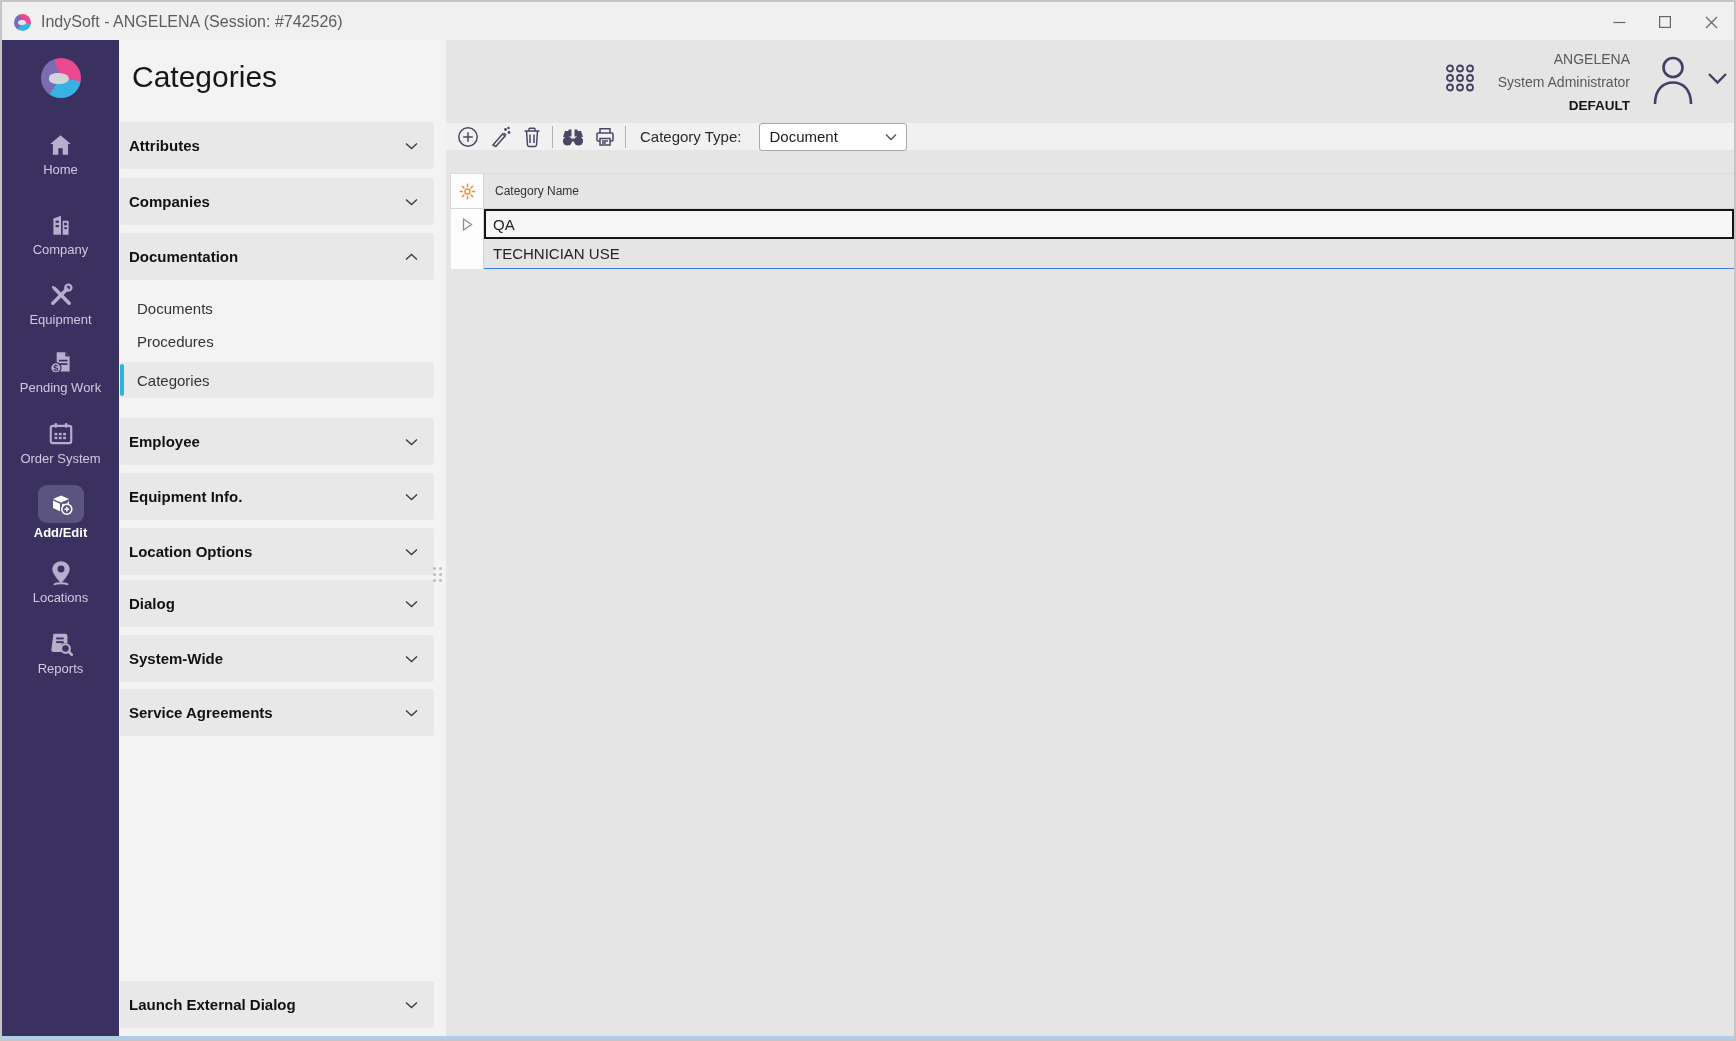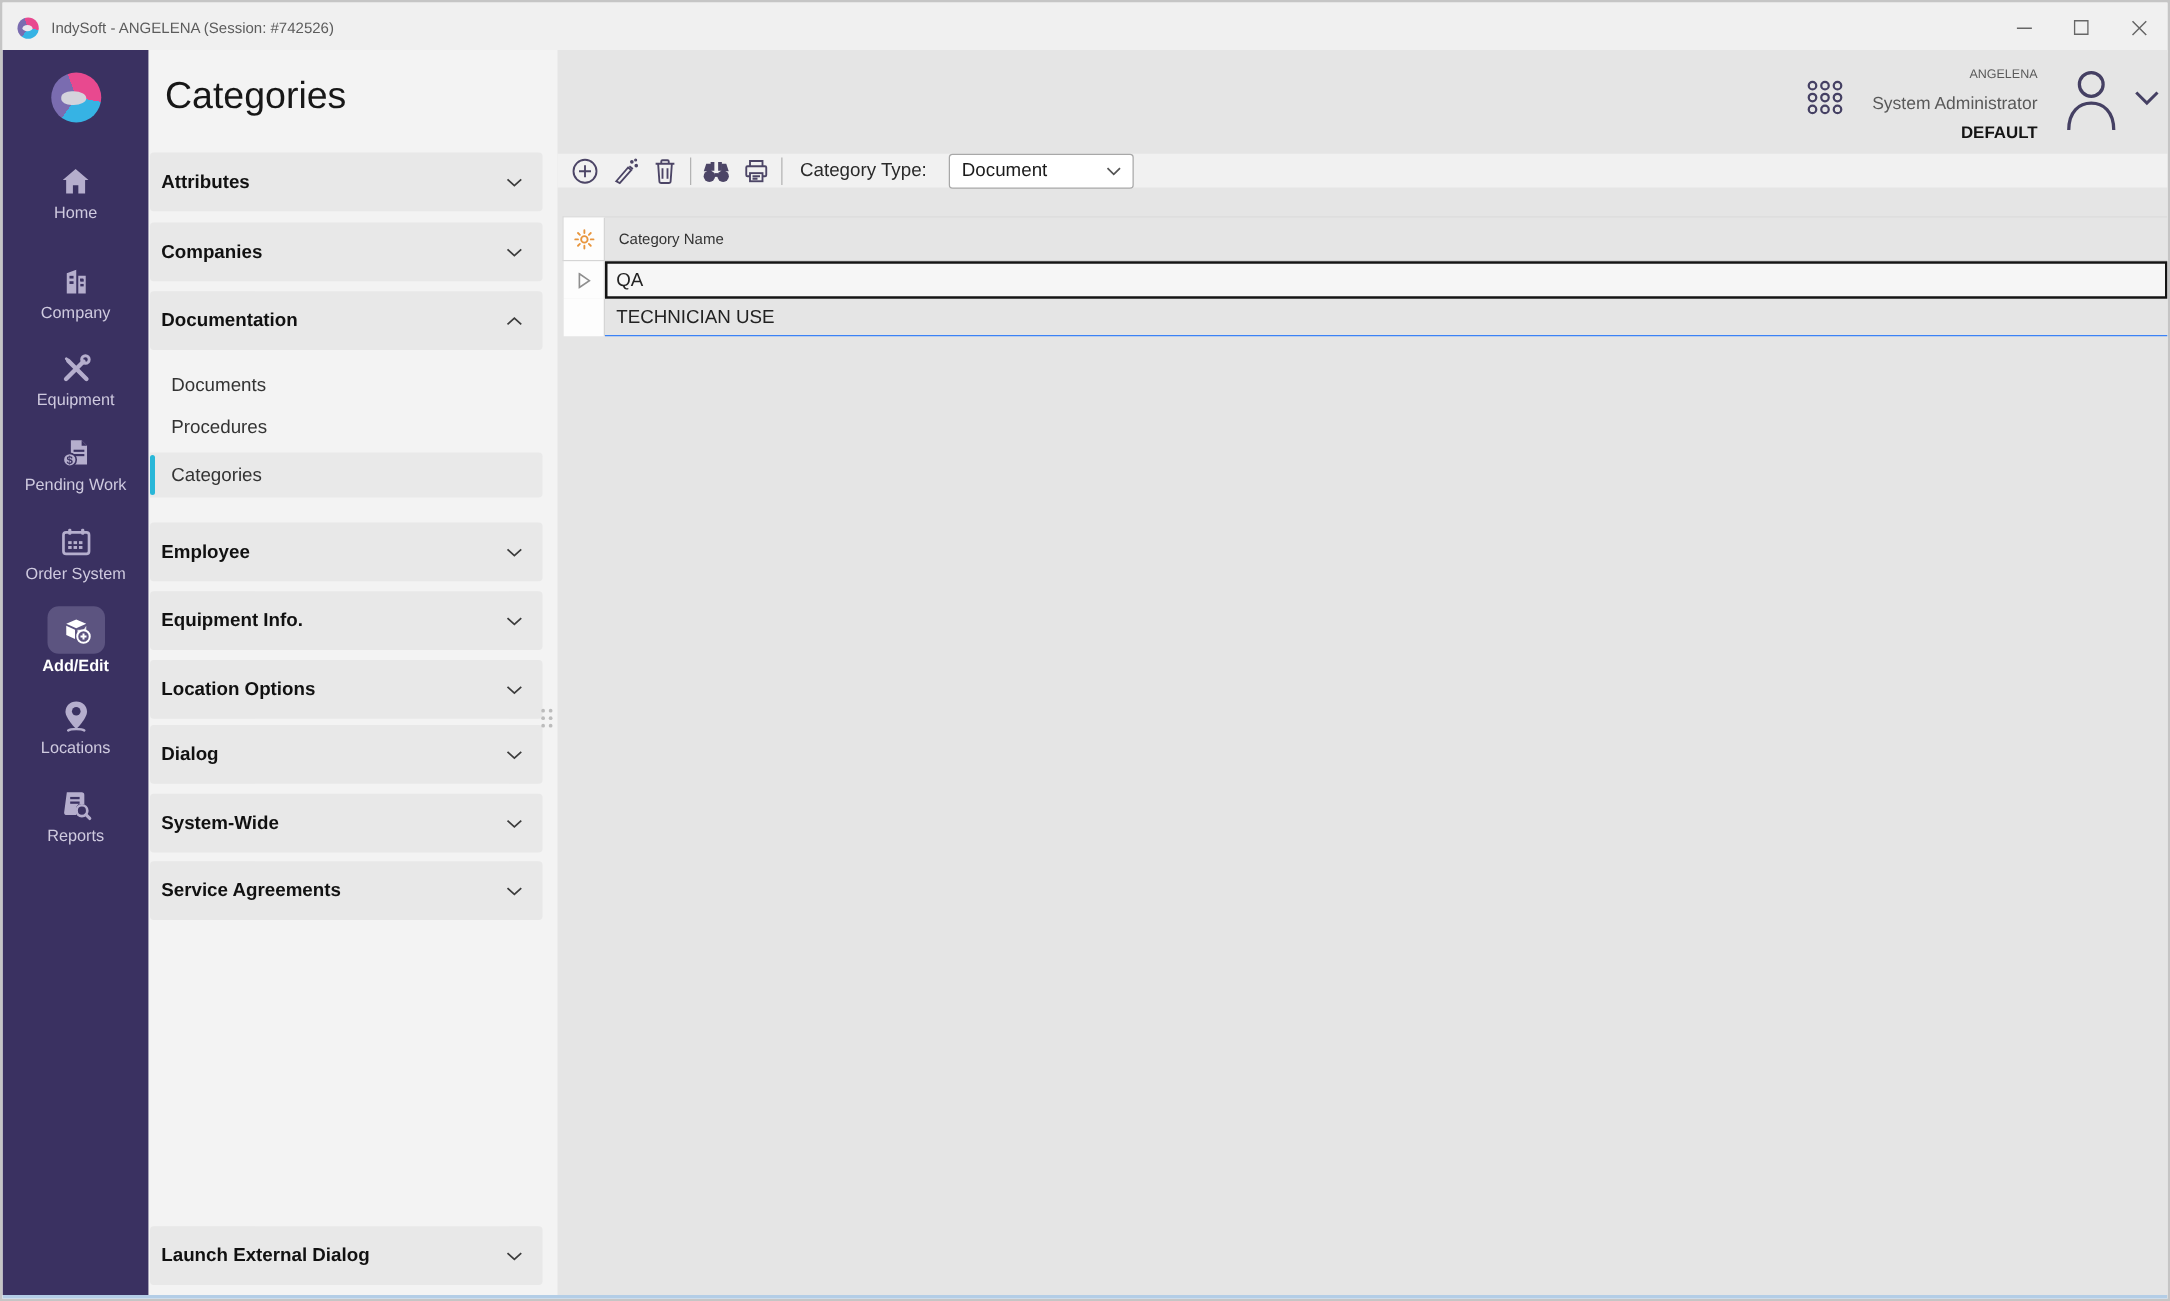--- a/index.html
+++ b/index.html
@@ -10,21 +10,21 @@
     font-family:"Liberation Sans",sans-serif;
     -webkit-font-smoothing:antialiased;
   }
   .window::after{content:"";position:absolute;left:0;right:0;bottom:0;height:3px;background:#b3cde6;}
 
   
   .titlebar{position:absolute;top:0;left:0;right:0;height:40px;background:#f0f0f0;display:flex;align-items:center;}
   .titlebar-logo{width:17px;height:17px;border-radius:50%;margin:0 10px 0 12px;position:relative;
     background:conic-gradient(from 215deg,#7a6cb0 0deg 125deg,#e8498f 125deg 245deg,#36b3e4 245deg 360deg);}
   .titlebar-logo::after{content:"";position:absolute;left:4px;top:6px;width:8px;height:5px;border-radius:50%;background:#e8e8ee;}
-  .titlebar-title{font-size:12px;color:#5c5c5c;}
+  .titlebar-title{font-size:16px;color:#5c5c5c;}
   .win-btns{margin-left:auto;display:flex;height:100%;}
   .win-btn{width:46px;height:100%;display:flex;align-items:center;justify-content:center;cursor:default;}
   .win-btn svg{display:block;}
 
   
   .sidebar{position:absolute;left:0;top:38px;width:117px;bottom:3px;background:#3a3161;}
   .side-logo{position:absolute;left:50%;top:18px;transform:translateX(-50%);width:40px;height:40px;border-radius:50%;
     background:conic-gradient(from 215deg,#7a6cb0 0deg 125deg,#e8498f 125deg 245deg,#36b3e4 245deg 360deg);}
   .side-logo::after{content:"";position:absolute;left:8px;top:15px;width:20px;height:11px;border-radius:50% 60% 60% 50%;background:#d4d3dc;}
   .nav-item{position:absolute;left:0;width:117px;display:flex;flex-direction:column;align-items:center;gap:2px;cursor:default;}
@@ -45,21 +45,21 @@
   .acc-header .acc-chevron{margin-left:auto;display:flex;}
   .acc-sub{position:absolute;left:1px;width:314px;height:33px;display:flex;align-items:center;padding-left:17px;font-size:15px;color:#333;cursor:default;}
   .acc-sub.selected{background:#e9e9e9;height:36px;border-radius:0 3px 3px 0;}
   .acc-sub.selected::before{content:"";position:absolute;left:0;top:2px;bottom:2px;width:4px;background:#29b7d8;border-radius:2px;}
   .grip{position:absolute;left:314px;top:527px;width:13px;height:17px;display:grid;grid-template-columns:repeat(2,3px);grid-auto-rows:3px;gap:3px;cursor:ew-resize;}
   .grip i{background:#bcbcbc;border-radius:50%;}
 
   
   .apps-grid{position:absolute;left:1326px;top:24px;cursor:default;}
   .user-text{position:absolute;right:104px;top:8px;text-align:right;}
-  .user-name{font-size:10px;color:#595959;line-height:23px;}
+  .user-name{font-size:14px;color:#595959;line-height:23px;}
   .user-role{font-size:14px;color:#595959;line-height:23px;}
   .user-profile{font-size:13.5px;color:#141414;font-weight:bold;line-height:23px;}
   .user-avatar{position:absolute;left:1531px;top:14px;cursor:default;}
   .user-chevron{position:absolute;left:1588px;top:32px;cursor:default;}
 
   
   .toolbar{position:absolute;left:327px;top:83px;right:0;height:27px;background:#f1f1f1;
     display:flex;align-items:center;padding-left:10px;gap:8px;}
   .tool-btn{width:24px;height:24px;display:flex;align-items:center;justify-content:center;cursor:default;}
   .tool-sep{width:1px;height:22px;background:#b3b3b3;}

